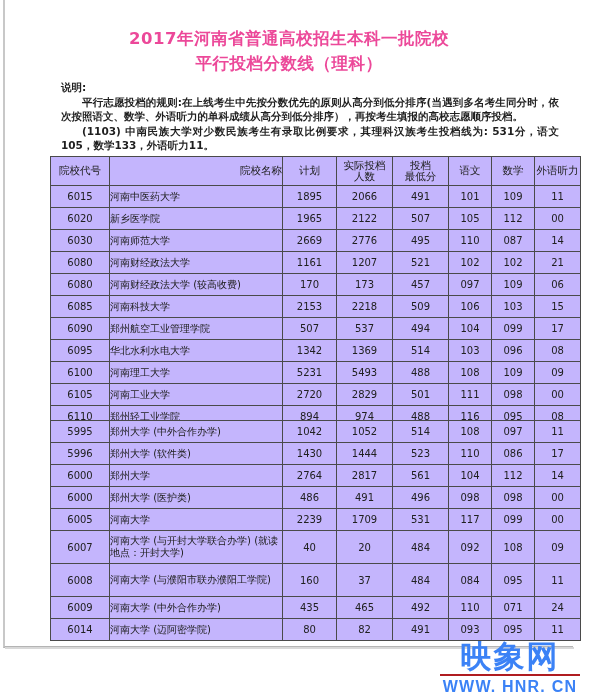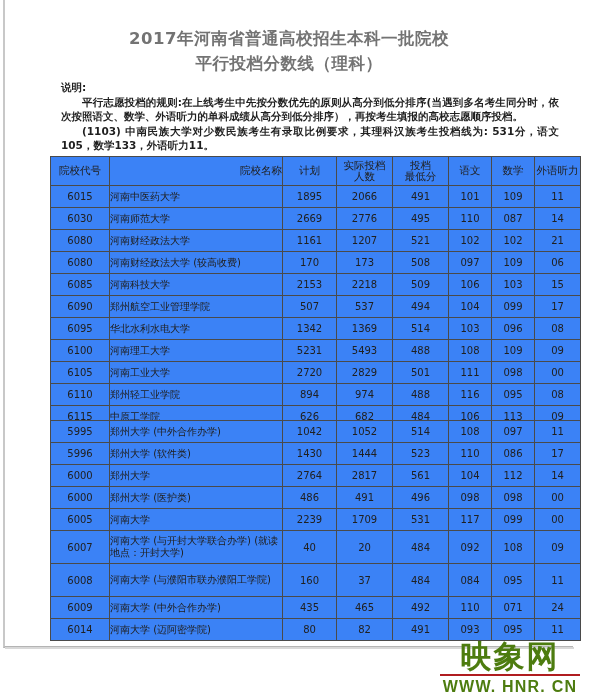--- a/index.html
+++ b/index.html
@@ -34,21 +34,21 @@
     height: 2px;
     background: #d8d8d8;
   }
 
   
   #title-block {
     position: absolute;
     left: 0; right: 0;
     top: 26px;
     text-align: center;
-    color: #737373;
+    color: #ec4899;
   }
   .title-line {
     font-size: 16.5px;
     line-height: 25px;
     letter-spacing: 0.5px;
     font-weight: 600;
     font-family: "DejaVu Sans", "Liberation Sans", sans-serif;
   }
 
   
@@ -71,21 +71,21 @@
 
   
   .score-table {
     position: absolute;
     left: 45px;
     width: 510px;
     border-collapse: collapse;
     table-layout: fixed;
     font-size: 10px;
     color: #202020;
-    background: #3b82f6;
+    background: #c4b5fd;
   }
   #table-main { top: 156px; }
   #table-secondary { top: 420px; }
 
   .score-table td, .score-table th {
     border: 1px solid #4a4a4a;
     padding: 0;
     height: 21px;
     vertical-align: middle;
     font-weight: normal;
@@ -173,20 +173,30 @@
           <td class="c-code">6015</td>
           <td class="c-name">河南中医药大学</td>
           <td class="c-plan">1895</td>
           <td class="c-actual">2066</td>
           <td class="c-min">491</td>
           <td class="c-chn">101</td>
           <td class="c-math">109</td>
           <td class="c-eng">11</td>
         </tr>
         <tr>
+          <td class="c-code">6020</td>
+          <td class="c-name">新乡医学院</td>
+          <td class="c-plan">1965</td>
+          <td class="c-actual">2122</td>
+          <td class="c-min">507</td>
+          <td class="c-chn">105</td>
+          <td class="c-math">112</td>
+          <td class="c-eng">00</td>
+        </tr>
+        <tr>
           <td class="c-code">6030</td>
           <td class="c-name">河南师范大学</td>
           <td class="c-plan">2669</td>
           <td class="c-actual">2776</td>
           <td class="c-min">495</td>
           <td class="c-chn">110</td>
           <td class="c-math">087</td>
           <td class="c-eng">14</td>
         </tr>
         <tr>
@@ -197,21 +207,21 @@
           <td class="c-min">521</td>
           <td class="c-chn">102</td>
           <td class="c-math">102</td>
           <td class="c-eng">21</td>
         </tr>
         <tr>
           <td class="c-code">6080</td>
           <td class="c-name">河南财经政法大学 (较高收费)</td>
           <td class="c-plan">170</td>
           <td class="c-actual">173</td>
-          <td class="c-min">508</td>
+          <td class="c-min">457</td>
           <td class="c-chn">097</td>
           <td class="c-math">109</td>
           <td class="c-eng">06</td>
         </tr>
         <tr>
           <td class="c-code">6085</td>
           <td class="c-name">河南科技大学</td>
           <td class="c-plan">2153</td>
           <td class="c-actual">2218</td>
           <td class="c-min">509</td>
@@ -372,16 +382,16 @@
           <td class="c-min">491</td>
           <td class="c-chn">093</td>
           <td class="c-math">095</td>
           <td class="c-eng">11</td>
         </tr>
       </tbody>
   </table>
 
 </div>
 
-<div id="watermark" style="color: #4d7c0f;">
+<div id="watermark" style="color: #3b82f6;">
   <div id="watermark-text">映象网</div>
   <div id="watermark-url" style="border-top-color: rgb(176, 28, 32);">WWW. HNR. CN</div>
 </div>
 
 </body></html>

